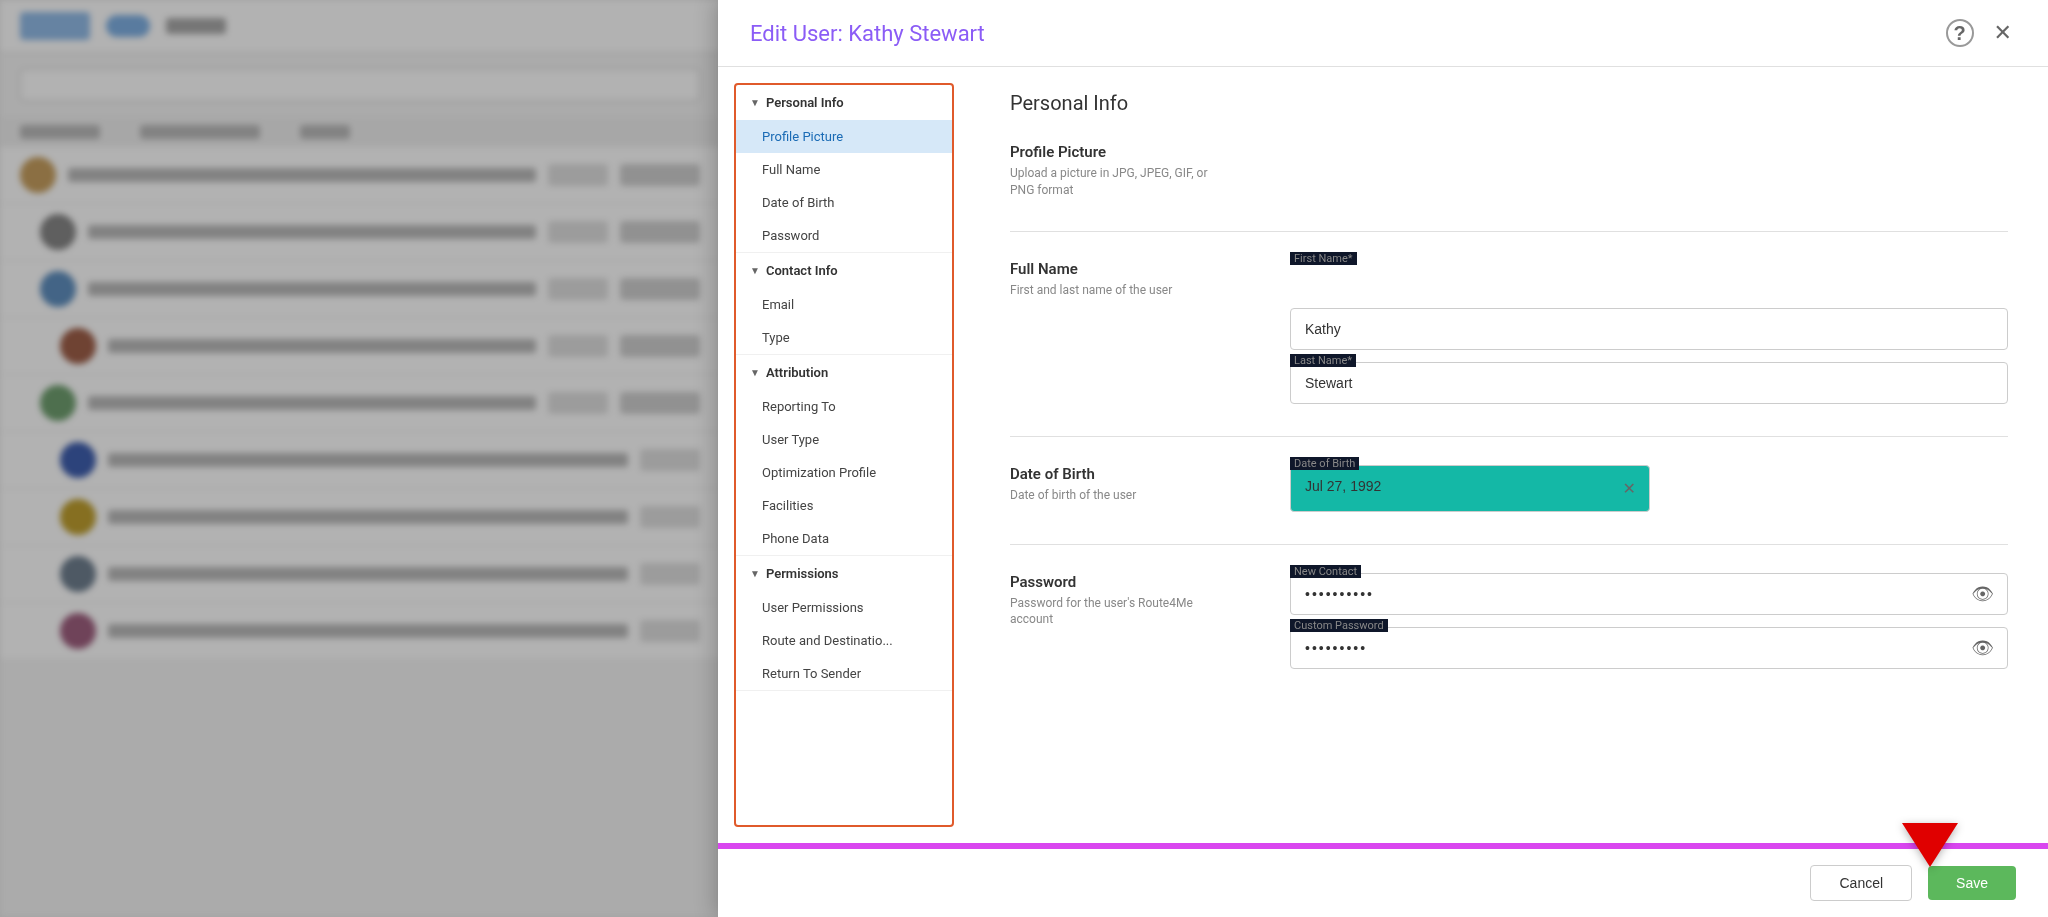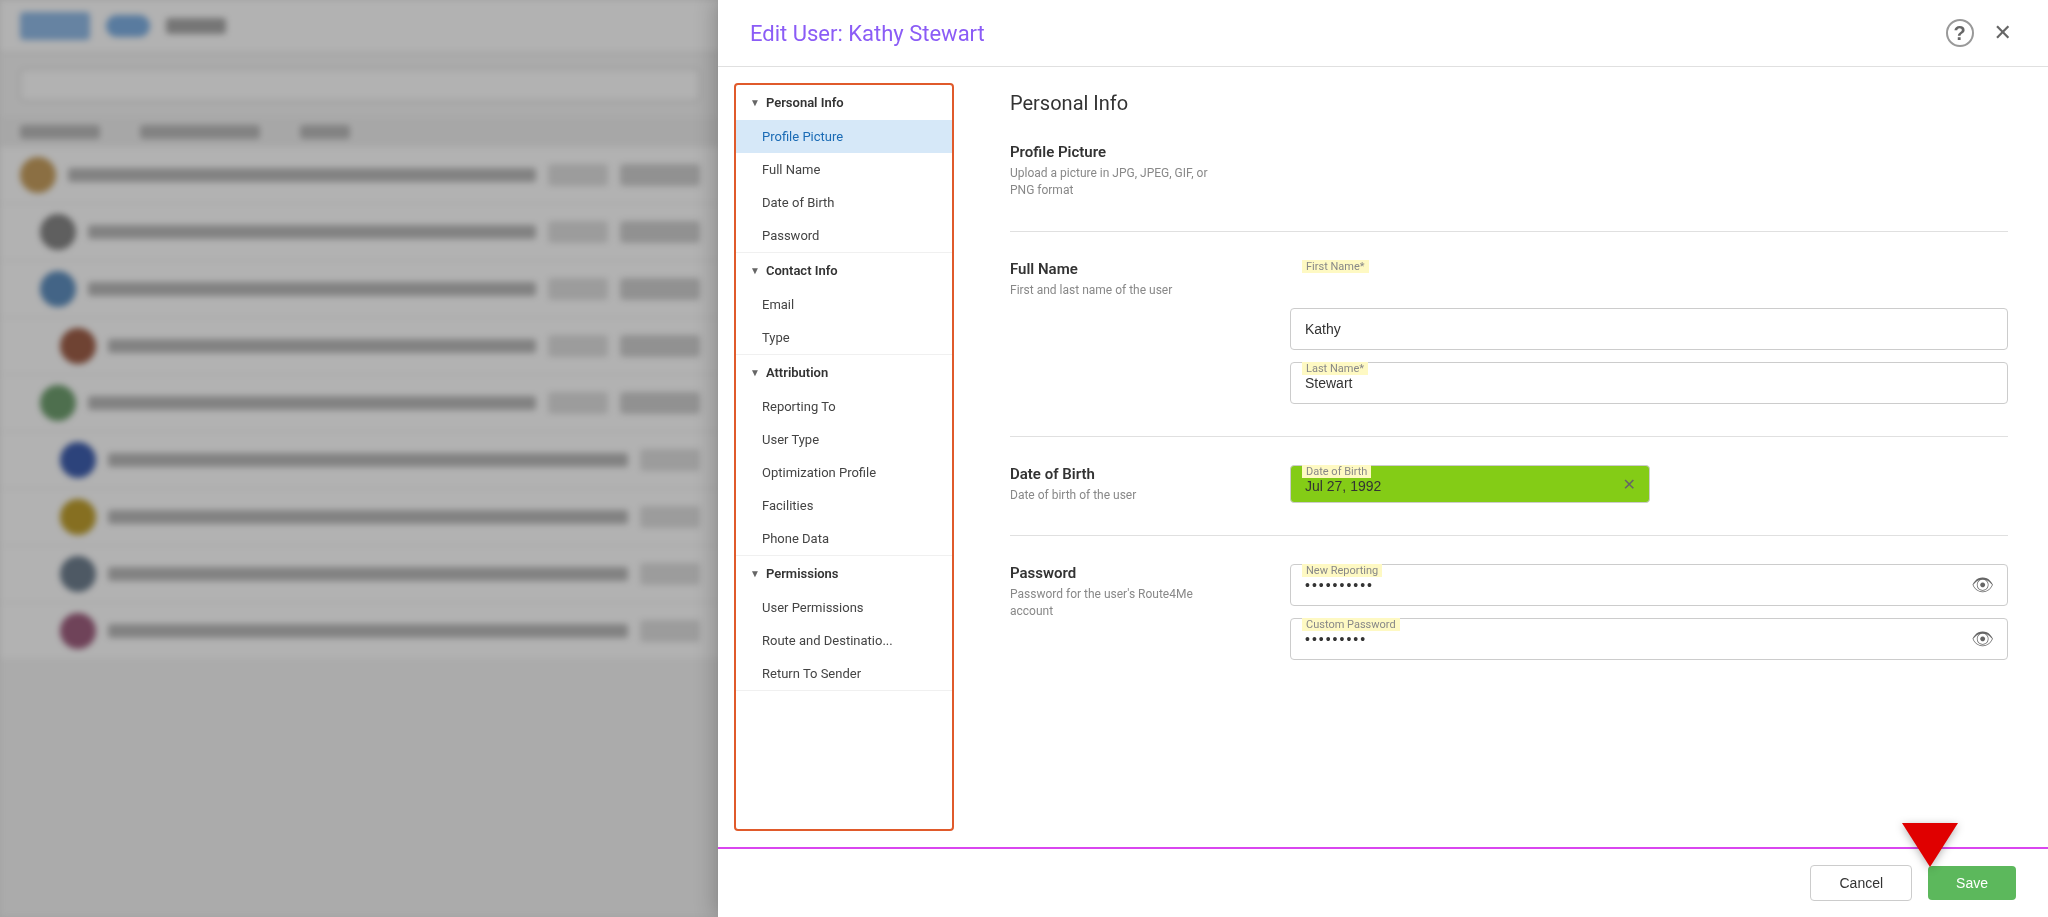--- a/index.html
+++ b/index.html
@@ -302,27 +302,26 @@
       flex: 1;
     }
 
     .input-group {
       position: relative;
     }
 
     .input-label {
       position: absolute;
       top: -8px;
-      left: 12px;
-      background: #fef9c3;
+      left: 0;
+      background: #0f172a;
       padding: 0 4px;
       font-size: 11px;
       color: #888;
       z-index: 1;
-      margin-top: 8px;
     }
 
     .text-input {
       width: 100%;
       padding: 12px 14px;
       border: 1px solid #ccc;
       border-radius: 4px;
       font-size: 14px;
       color: #333;
       outline: none;
@@ -331,27 +330,27 @@
 
     
     .dob-field {
       position: relative;
       flex: 1;
       max-width: 360px;
     }
 
     .dob-input {
       width: 100%;
-      padding: 12px 40px 8px 14px;
+      padding: 12px 40px 17px 14px;
       border: 1px solid #ccc;
       border-radius: 4px;
       font-size: 14px;
       color: #333;
       outline: none;
-      background: #84cc16;
+      background: #14b8a6;
     }
 
     .dob-clear {
       position: absolute;
       right: 12px;
       top: 50%;
       transform: translateY(-50%);
       background: none;
       border: none;
       color: #666;
@@ -396,21 +395,21 @@
       cursor: pointer;
       padding: 2px;
     }
 
     
     .modal-footer {
       display: flex;
       justify-content: flex-end;
       align-items: center;
       padding: 16px 32px;
-      border-top: 2px solid #d946ef;
+      border-top: 6px solid #d946ef;
       gap: 16px;
       flex-shrink: 0;
     }
 
     .cancel-btn {
       padding: 9px 28px;
       border: 1px solid #ccc;
       border-radius: 4px;
       background: #fff;
       font-size: 14px;
@@ -654,21 +653,21 @@
         <div class="divider-line"></div>
 
         <div class="field-group">
           <div class="field-label-block">
             <div class="field-label-title">Password</div>
             <div class="field-label-desc">Password for the user's Route4Me account</div>
           </div>
           <div class="field-controls">
             <div class="password-fields">
               <div class="password-group input-group">
-                <label class="input-label">New Reporting</label>
+                <label class="input-label">New Contact</label>
                 <input type="password" class="password-input text-input" value="••••••••••" style="min-width: 360px; padding-right: 40px;">
                 <button class="eye-btn">👁</button>
               </div>
               <div class="password-group input-group">
                 <label class="input-label">Custom Password</label>
                 <input type="password" class="password-input text-input" value="•••••••••" style="min-width: 360px; padding-right: 40px;">
                 <button class="eye-btn">👁</button>
               </div>
             </div>
           </div>

